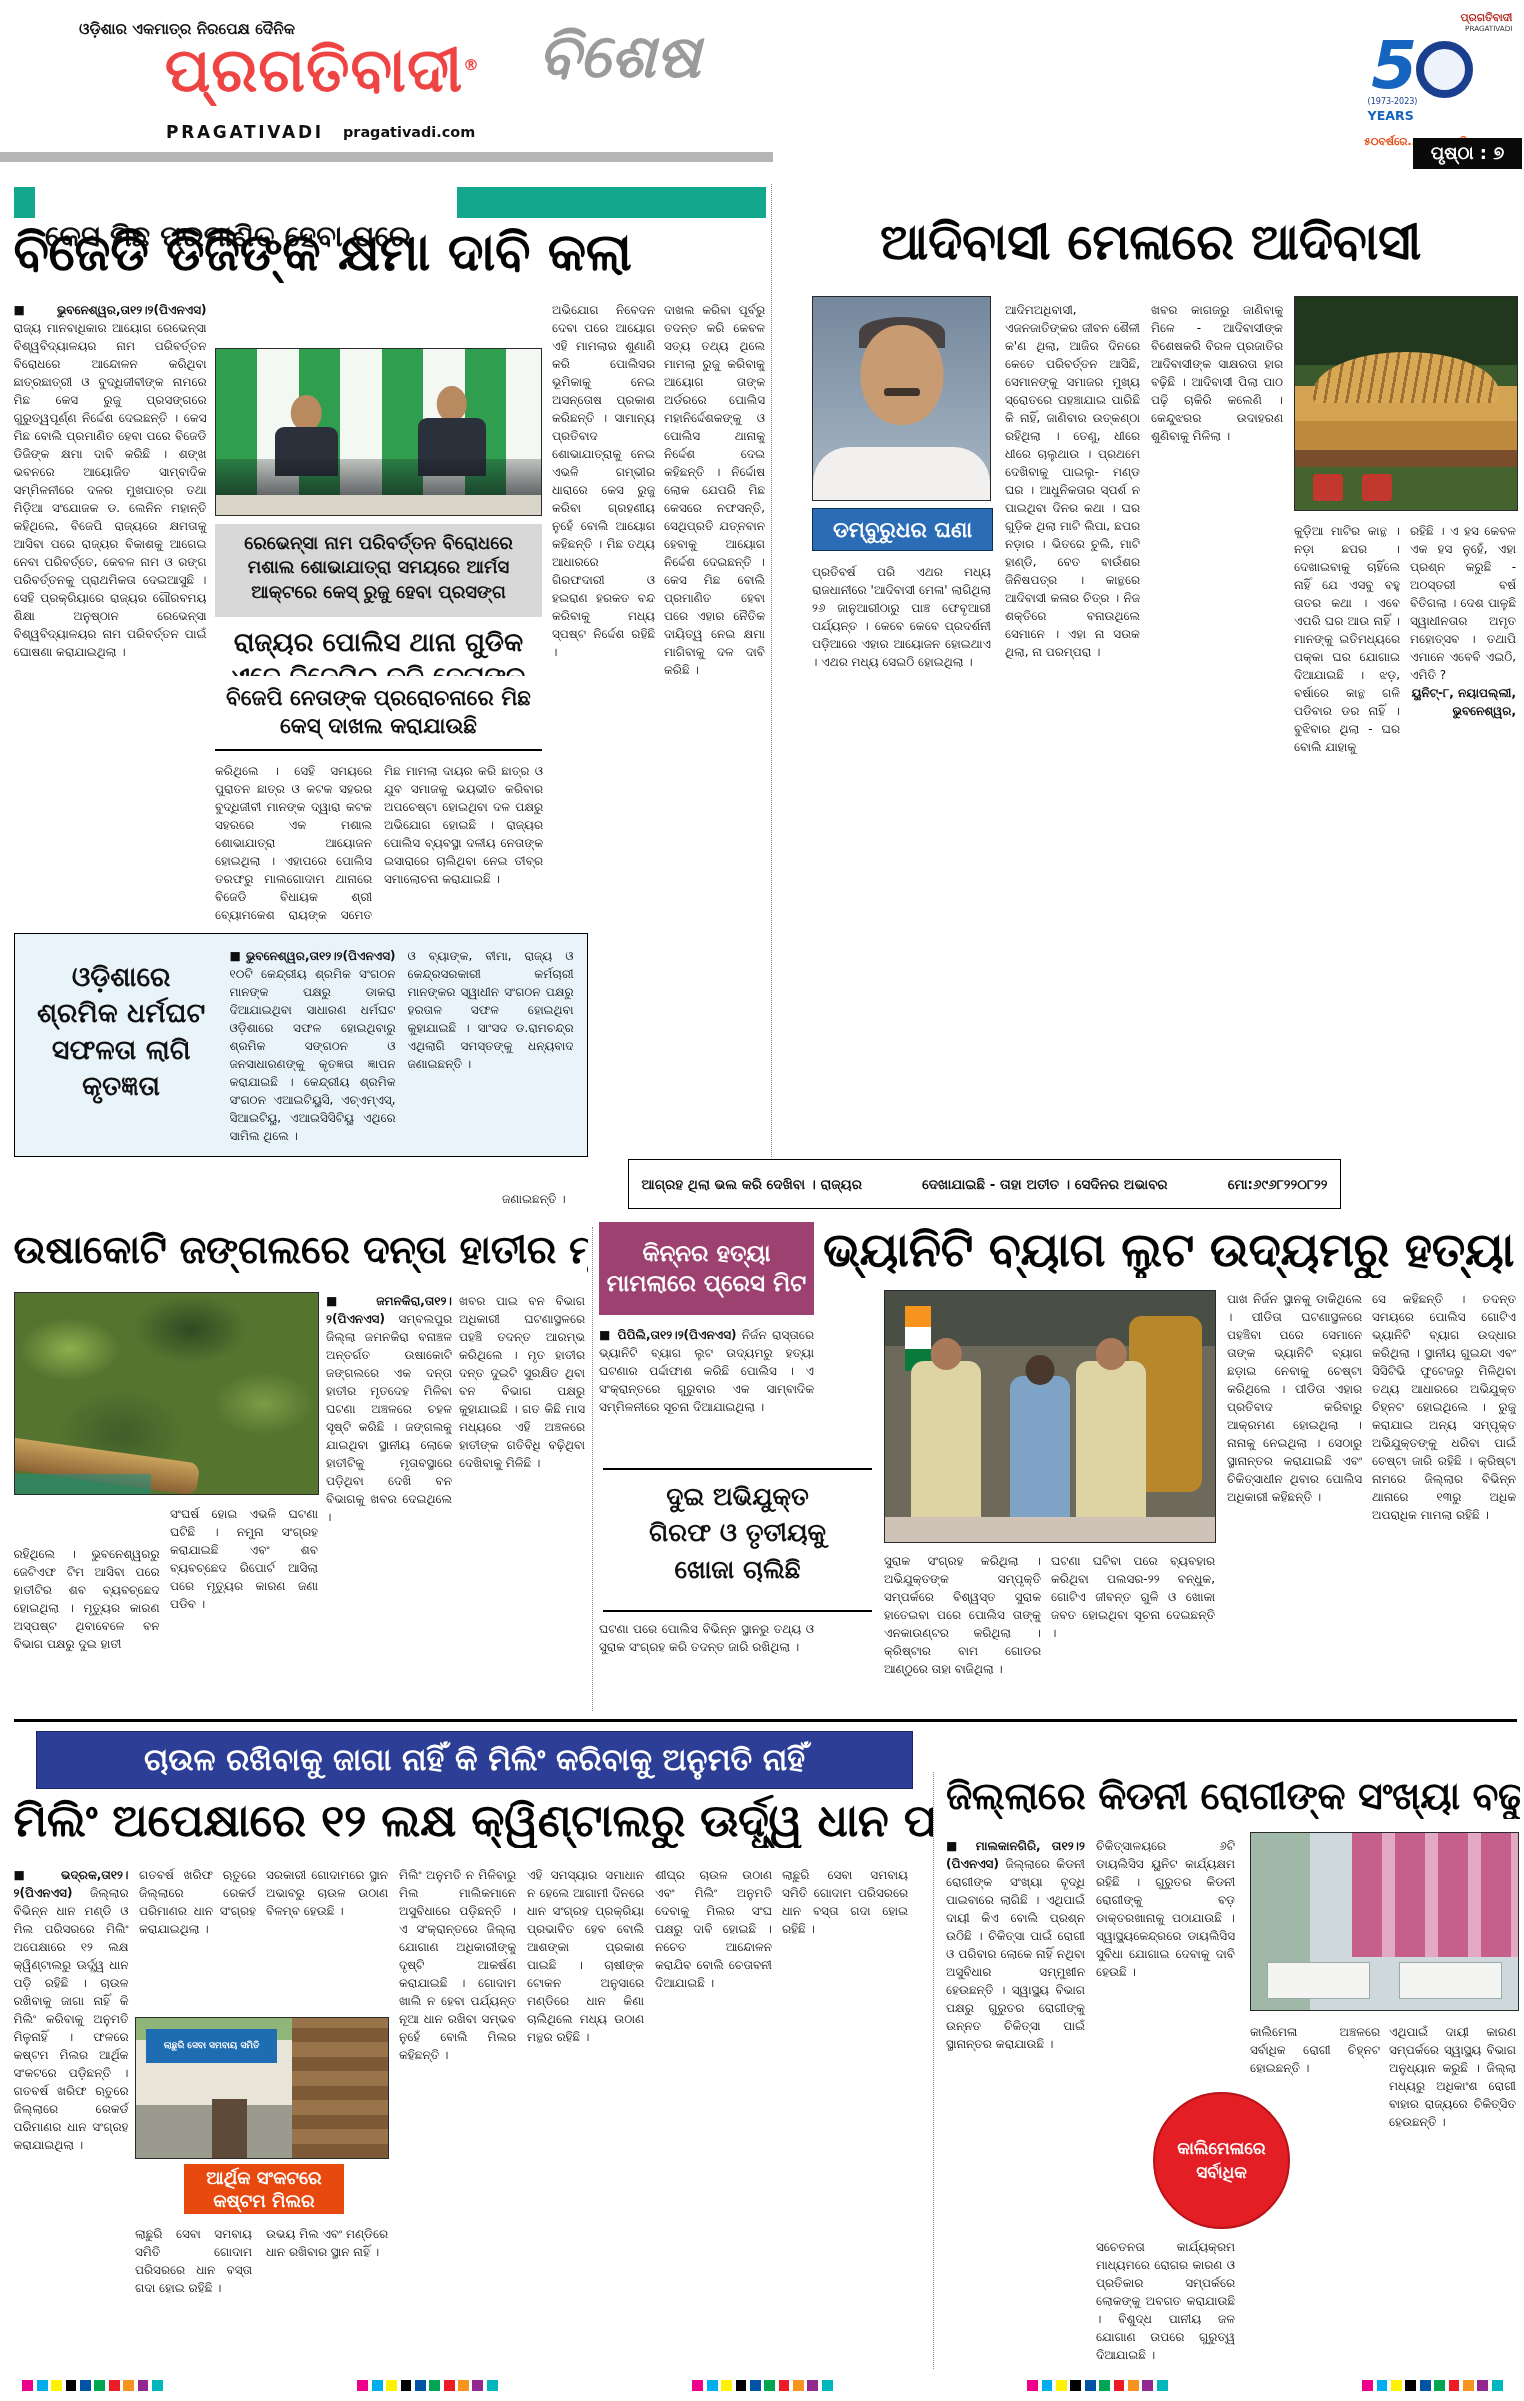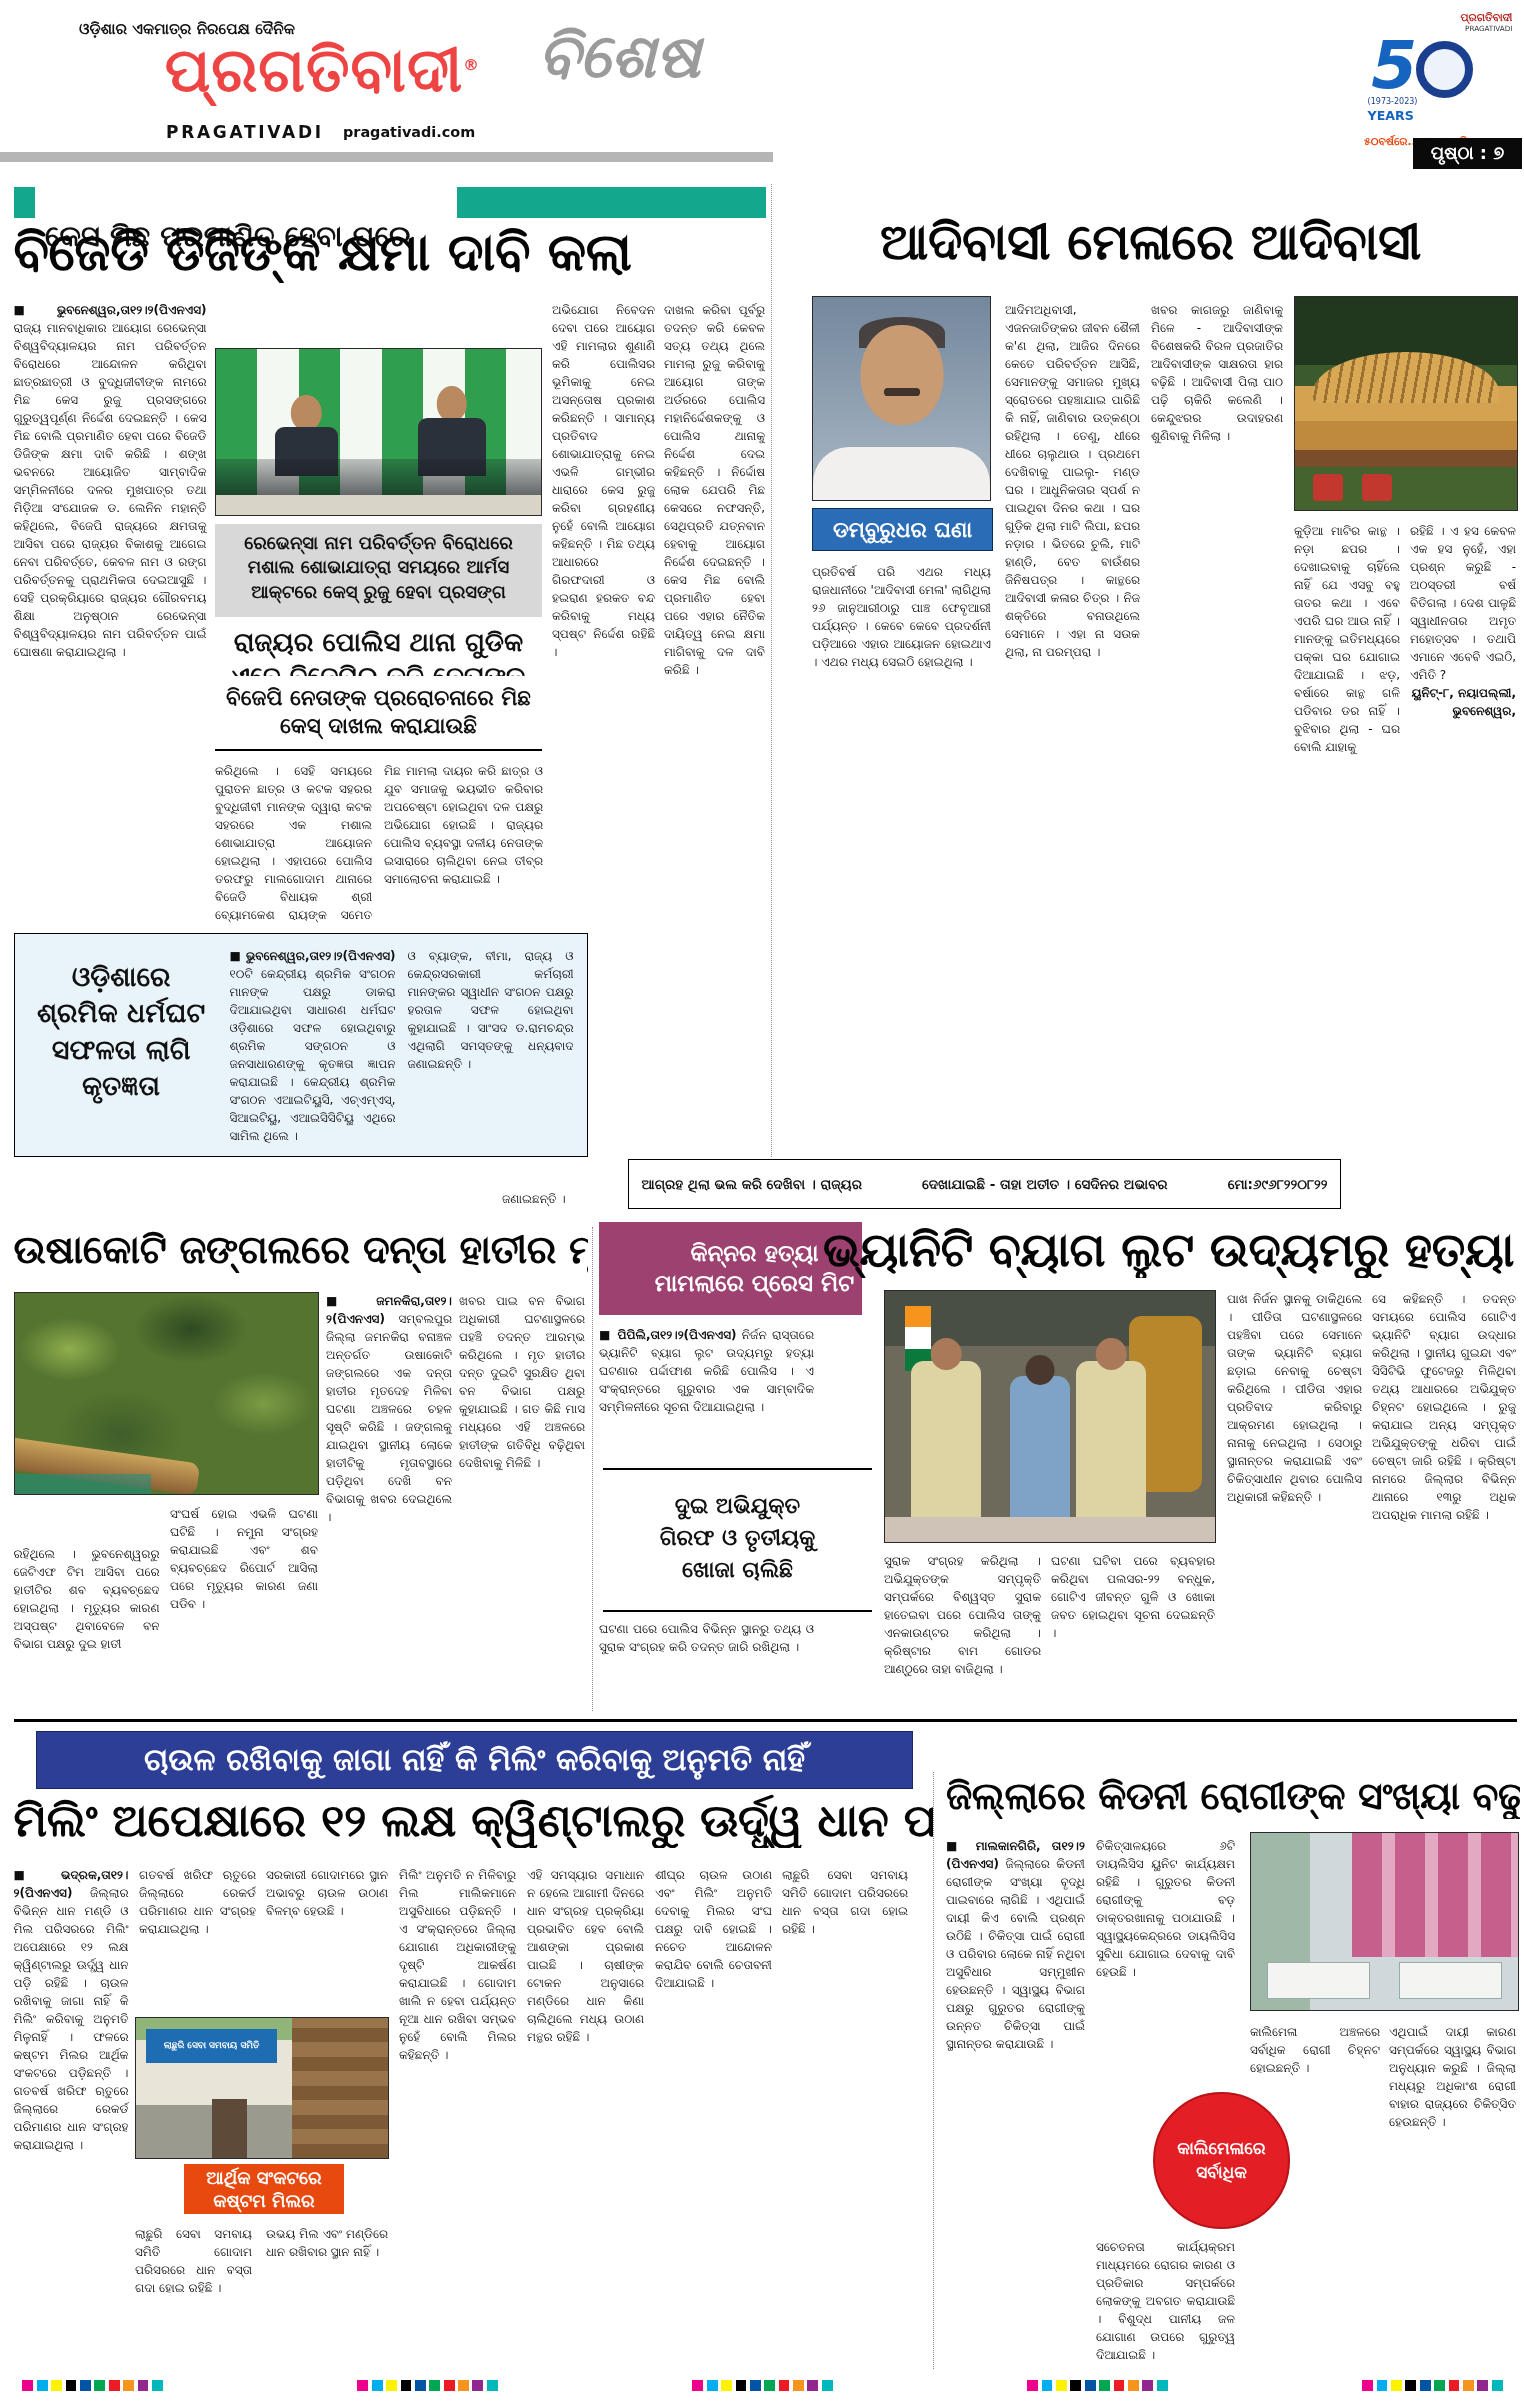--- a/index.html
+++ b/index.html
@@ -17,21 +17,21 @@
   .dotted-v{border-left:1.8px dotted #8a8a8a;width:0;}
   .photo{border:0.9px solid #2a2a2a;overflow:hidden;box-sizing:border-box;position:absolute;}
   
   .masthead-logo{font-weight:900;color:#ef4444;letter-spacing:0.9px;text-align:right;}
   .date-bar{background:#0a0a0a;color:#fff;display:flex;align-items:center;justify-content:center;font-weight:bold;overflow:hidden;}
   .page-box{background:#0a0a0a;color:#fff;display:flex;align-items:center;justify-content:center;font-weight:bold;overflow:hidden;}
   .section-title{color:#9b9b9b;font-weight:900;}
   
   .teal{background:#13a88d;}
   .author-plate{background:#2a6cb5;border:1.8px solid #0d2c52;color:#fff;display:flex;align-items:center;justify-content:center;font-weight:bold;overflow:hidden;}
-  .maroon-box{background:#9d4270;color:#fff;display:flex;align-items:center;justify-content:center;font-weight:bold;text-align:center;overflow:hidden;padding-left:48px;}
+  .maroon-box{background:#9d4270;color:#fff;display:flex;align-items:center;justify-content:center;font-weight:bold;text-align:center;overflow:hidden;}
   .blue-bar{background:#2c3e96;color:#fff;display:flex;align-items:center;justify-content:center;font-weight:bold;overflow:hidden;border:1.8px solid #1a2666;}
   .note-box{border:1.8px solid #000;background:#fff;display:flex;align-items:center;justify-content:space-between;padding:5.4px 12.6px;box-sizing:border-box;font-weight:bold;overflow:hidden;}
   .red-circle{background:#e31e24;border-radius:50%;color:#fff;display:flex;align-items:center;justify-content:center;text-align:center;font-weight:bold;overflow:hidden;border:2.7px solid #b81318;}
   .orange-box{background:#e8490f;color:#fff;display:flex;align-items:center;justify-content:center;text-align:center;font-weight:bold;overflow:hidden;}
   .strike-box{background:#e9f3fa;border:1.8px solid #000;box-sizing:border-box;}
   .subhead-rule{border-top:2.7px solid #000;border-bottom:2.7px solid #000;}
   
   .ph-press{background:repeating-linear-gradient(90deg,#2f9e4f 0 41px,#f4f8f2 41px 83px);}
   .ph-press .crowd{position:absolute;left:0;right:0;bottom:0;height:34%;background:linear-gradient(180deg,rgba(25,30,36,.25),rgba(14,17,22,.85));}
   .ph-press .table{position:absolute;left:0;right:0;bottom:0;height:12%;background:#d8d4c8;}
@@ -202,21 +202,21 @@
 
 <div>
   <div class="abs maroon-box pre" style="left:599px;top:1222px;width:215px;height:93px;font-size:23px;line-height:1.3;">କିନ୍ନର ହତ୍ୟା
 ମାମଲାରେ ପ୍ରେସ ମିଟ</div>
   <div class="abs headline nowrap" style="left:823px;top:1222px;width:695px;font-size:47px;">ଭ୍ୟାନିଟି ବ୍ୟାଗ ଲୁଟ ଉଦ୍ୟମରୁ ହତ୍ୟା</div>
 
   <div class="abs body-txt" style="left:599px;top:1326px;width:215px;height:135px;">
     <span class="dateline">■ ପିପିଲି,ତା୧୨।୨(ପିଏନଏସ)</span>
     <span>ନିର୍ଜନ ରାସ୍ତାରେ ଭ୍ୟାନିଟି ବ୍ୟାଗ ଲୁଟ ଉଦ୍ୟମରୁ ହତ୍ୟା ଘଟଣାର ପର୍ଦ୍ଦାଫାଶ କରିଛି ପୋଲିସ । ଏ ସଂକ୍ରାନ୍ତରେ ଗୁରୁବାର ଏକ ସାମ୍ବାଦିକ ସମ୍ମିଳନୀରେ ସୂଚନା ଦିଆଯାଇଥିଲା ।</span>
   </div>
-  <div class="abs b ctr pre subhead-rule" style="left:603px;top:1468px;width:269px;height:144px;font-size:22px;line-height:1.45;padding-top:20px;box-sizing:border-box;overflow:hidden;text-align:center;">ଦୁଇ ଅଭିଯୁକ୍ତ
+  <div class="abs b ctr pre subhead-rule" style="left:603px;top:1468px;width:269px;height:144px;font-size:25px;line-height:1.45;padding-top:9px;box-sizing:border-box;overflow:hidden;text-align:center;">ଦୁଇ ଅଭିଯୁକ୍ତ
 ଗିରଫ ଓ ତୃତୀୟକୁ
 ଖୋଜା ଚାଲିଛି</div>
   <div class="abs body-txt" style="left:599px;top:1620px;width:215px;height:90px;">ଘଟଣା ପରେ ପୋଲିସ ବିଭିନ୍ନ ସ୍ଥାନରୁ ତଥ୍ୟ ଓ ସୁରାକ ସଂଗ୍ରହ କରି ତଦନ୍ତ ଜାରି ରଖିଥିଲା ।</div>
 
   <div class="photo ph-police" style="left:884px;top:1290px;width:332px;height:253px;">
     <div class="flag"></div>
     <div class="chair"></div>
     <div class="off" style="left:8%;"></div>
     <div class="woman"></div>
     <div class="off" style="left:58%;"></div>

